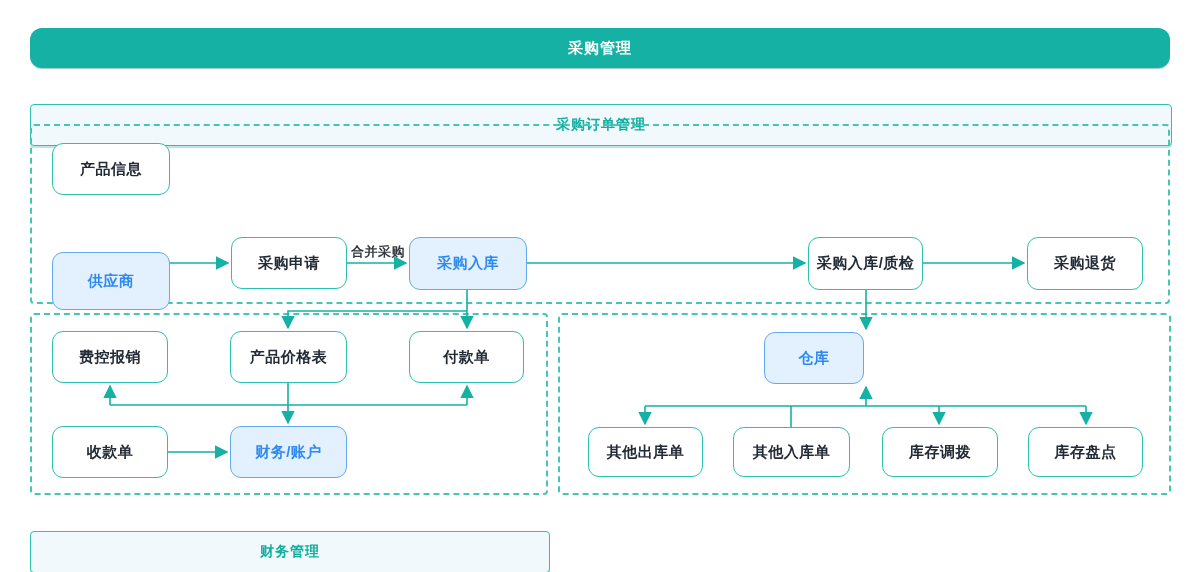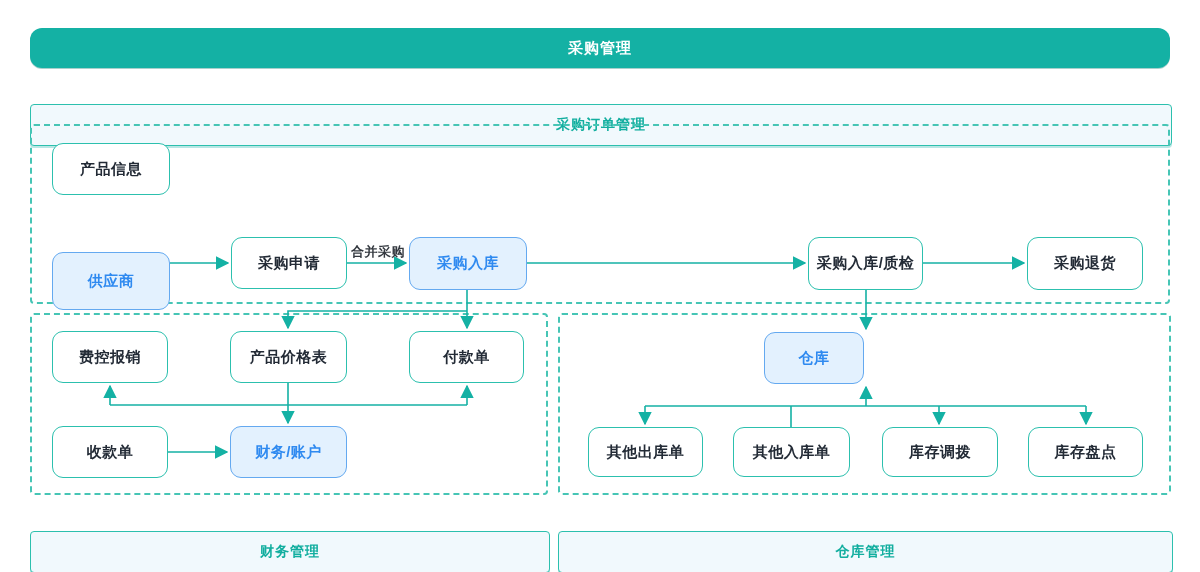--- a/index.html
+++ b/index.html
@@ -63,23 +63,20 @@
     <span>采购订单管理</span>
   </div>
 
   <div class="section-dashed" style="left:30px;top:124px;width:1136px;height:176px"></div>
   <div class="section-dashed" style="left:30px;top:313px;width:514px;height:178px"></div>
   <div class="section-dashed" style="left:558px;top:313px;width:609px;height:178px"></div>
 
   <div class="bar-light" style="left:30px;top:503px;width:518px;height:40px">
     <span>财务管理</span>
   </div>
-  <div class="bar-light" style="left:558px;top:503px;width:613px;height:40px">
-    <span>仓库管理</span>
-  </div>
 
   <svg class="edges" viewBox="0 0 1200 572">
     <defs>
       <marker id="arr" viewBox="0 0 10 10" refX="9" refY="5" markerWidth="8.5" markerHeight="8.5" orient="auto-start-reverse">
         <path class="arrhead" d="M0,0 L10,5 L0,10 z"></path>
       </marker>
     </defs>
     <path d="M170 263 H228" marker-end="url(#arr)"></path>
     <path d="M347 263 H406" marker-end="url(#arr)"></path>
     <path d="M527 263 H805" marker-end="url(#arr)"></path>

